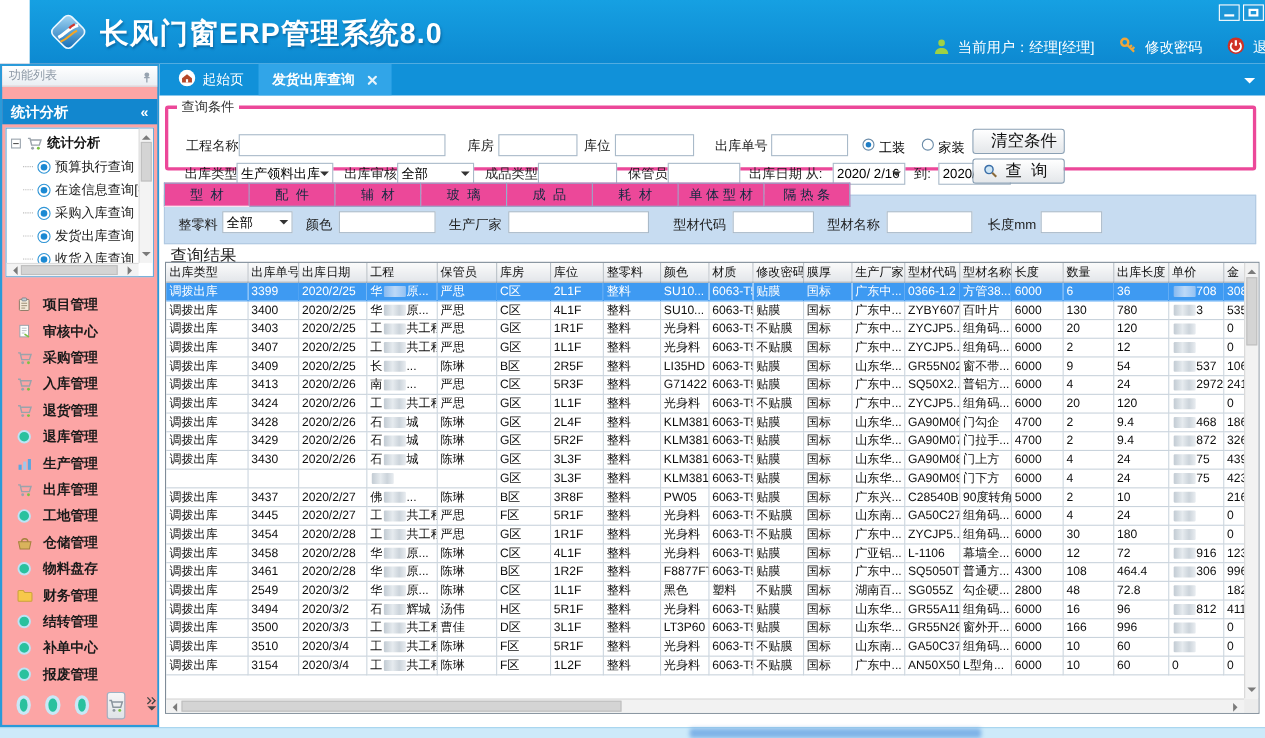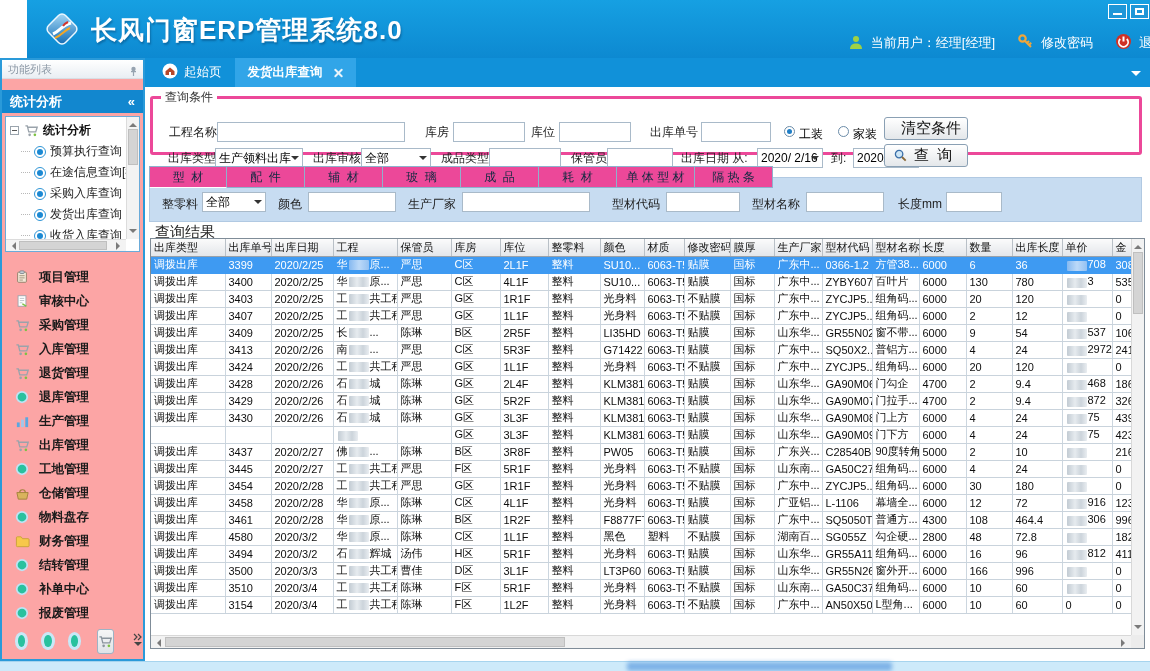--- a/index.html
+++ b/index.html
@@ -904,21 +904,21 @@
                 <td>SQ5050T20</td>
                 <td>普通方...</td>
                 <td>4300</td>
                 <td>108</td>
                 <td>464.4</td>
                 <td><span class="censor"></span>306</td>
                 <td>996</td>
               </tr>
               <tr>
                 <td>调拨出库</td>
-                <td>4580</td>
+                <td>2549</td>
                 <td>2020/3/2</td>
                 <td>华<span class="censor"></span>原...</td>
                 <td>陈琳</td>
                 <td>C区</td>
                 <td>1L1F</td>
                 <td>整料</td>
                 <td>黑色</td>
                 <td>塑料</td>
                 <td>不贴膜</td>
                 <td>国标</td>

